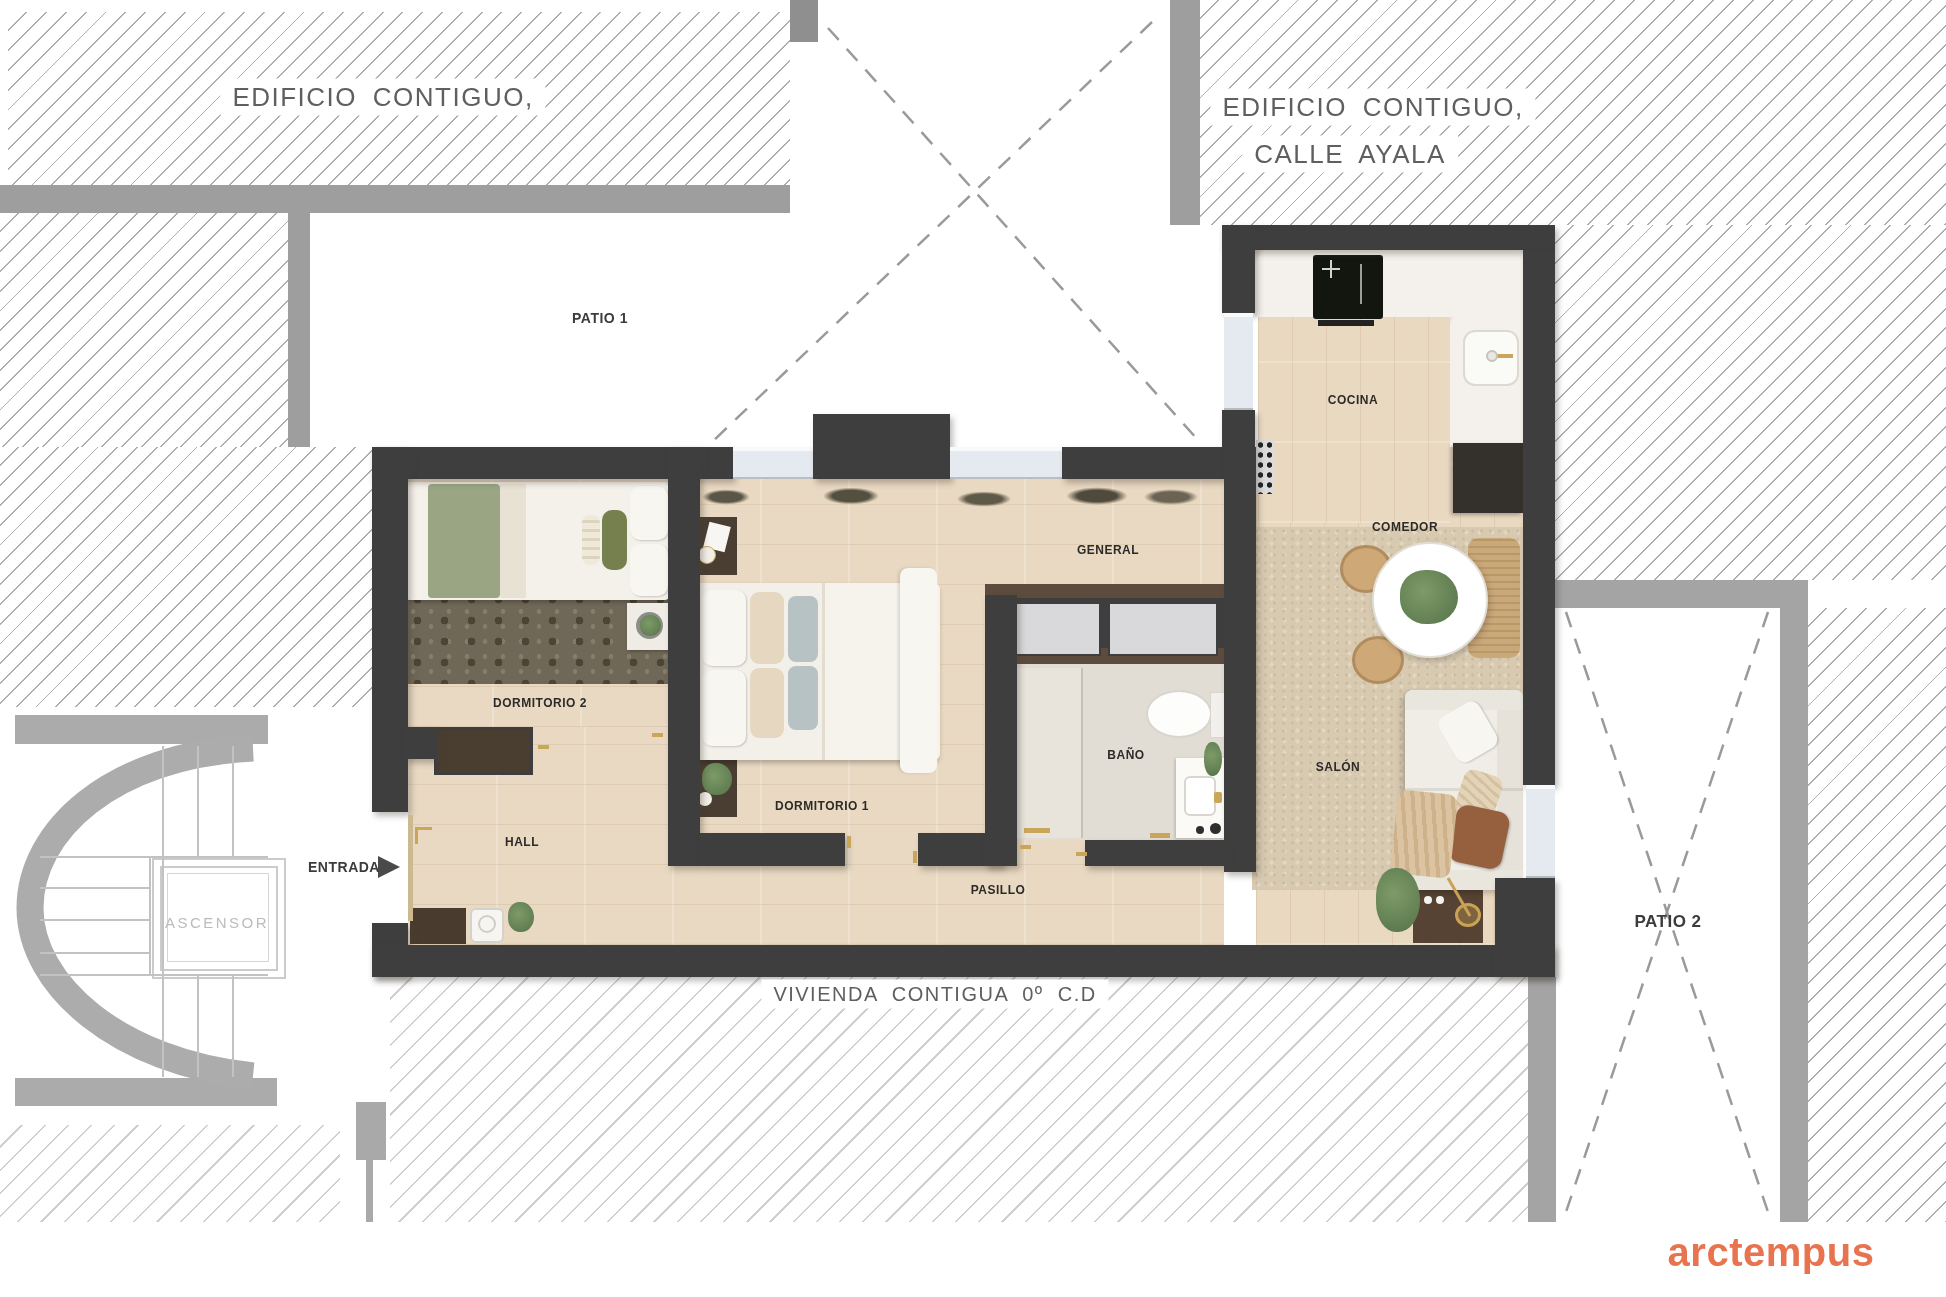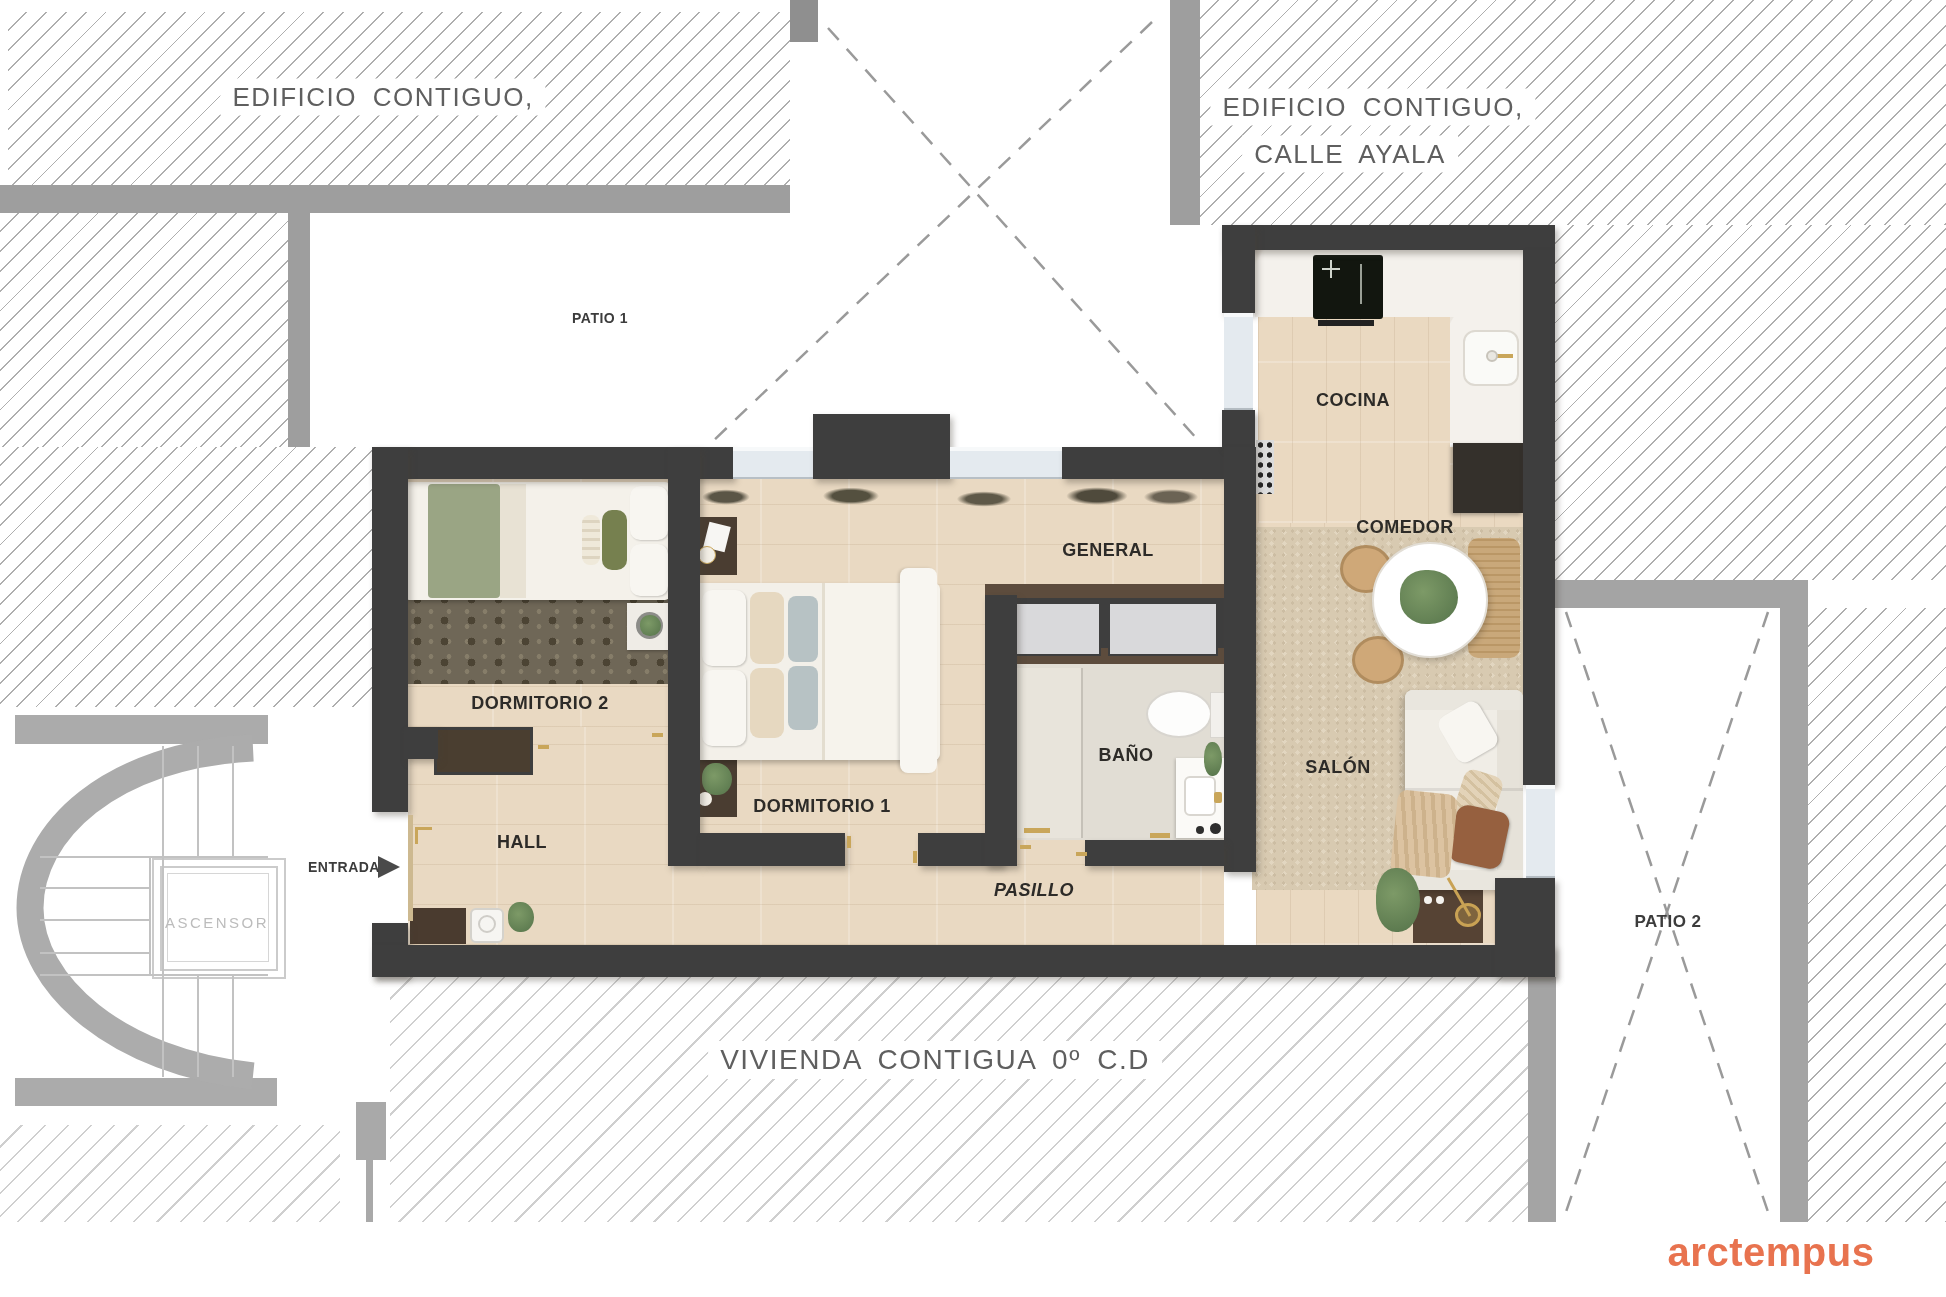--- a/index.html
+++ b/index.html
@@ -25,21 +25,21 @@
   .marble{background:#f4f1ec;background-image:linear-gradient(120deg,rgba(210,200,185,.25) 0 2%,transparent 3%);}
   .carpet{background-color:#6f6757;
     background-image:radial-gradient(circle,#4c4434 22%,transparent 24%),
                      radial-gradient(circle,#867d69 20%,transparent 22%);
     background-size:27px 21px,18px 15px;}
   .rug{background-color:#d8cab1;
     background-image:radial-gradient(circle,#ccbda3 28%,transparent 30%),
                      radial-gradient(circle,#e2d6c0 24%,transparent 26%);
     background-size:9px 8px,13px 11px;}
   
-  .room-label{position:absolute;transform:translate(-50%,-50%);font-weight:700;font-size:18px;
+  .room-label{position:absolute;transform:translate(-50%,-50%);font-weight:700;font-size:12px;
     letter-spacing:.5px;color:#2d2b28;white-space:nowrap;z-index:40;}
   .small-label{position:absolute;transform:translate(-50%,-50%);font-weight:700;font-size:14px;
     letter-spacing:.5px;color:#3c3c3c;white-space:nowrap;z-index:40;}
   .header{position:absolute;transform:translate(-50%,-50%);font-size:26px;color:#5f5f5f;
     letter-spacing:1.5px;word-spacing:7px;background:#ffffff;padding:3px 12px;white-space:nowrap;z-index:40;}
   .ascensor{position:absolute;transform:translate(-50%,-50%);font-size:15px;color:#bcbcbc;
     letter-spacing:2.5px;white-space:nowrap;z-index:40;}
   .logo{position:absolute;transform:translate(-50%,-50%);font-size:40px;font-weight:700;
     color:#e8734f;letter-spacing:.5px;white-space:nowrap;z-index:40;}
   .window{background:#e4eaef;border-top:4px solid #f7f9fa;border-bottom:2px solid #b7bfc5;box-sizing:border-box;}
@@ -245,31 +245,31 @@
     </g>
 
     <polygon points="378,856 400,867 378,878" fill="#4a4a4a"></polygon>
 
     <line x1="1448" y1="878" x2="1470" y2="916" stroke="#c9a254" stroke-width="3"></line>
   </svg>
 
   <div class="header" style="left:383px;top:97px;">EDIFICIO  CONTIGUO,</div>
   <div class="header" style="left:1373px;top:107px;">EDIFICIO  CONTIGUO,</div>
   <div class="header" style="left:1350px;top:154px;">CALLE AYALA</div>
-  <div class="header" style="left:935px;top:1060px;font-size:28px;">VIVIENDA  CONTIGUA    0º   C.D</div>
+  <div class="header" style="left:935px;top:994px;font-size:20px;">VIVIENDA  CONTIGUA    0º   C.D</div>
 
   <div class="small-label" style="left:600px;top:318px;">PATIO 1</div>
   <div class="small-label" style="left:1668px;top:922px;font-size:17px;font-weight:600;">PATIO 2</div>
 
   <div class="room-label" style="left:1353px;top:400px;">COCINA</div>
   <div class="room-label" style="left:1405px;top:527px;">COMEDOR</div>
   <div class="room-label" style="left:1338px;top:767px;">SALÓN</div>
   <div class="room-label" style="left:1108px;top:550px;">GENERAL</div>
   <div class="room-label" style="left:1126px;top:755px;">BAÑO</div>
-  <div class="room-label" style="left:1034px;top:890px;font-style:italic;">PASILLO</div>
+  <div class="room-label" style="left:998px;top:890px;">PASILLO</div>
   <div class="room-label" style="left:522px;top:842px;">HALL</div>
   <div class="room-label" style="left:822px;top:806px;">DORMITORIO 1</div>
   <div class="room-label" style="left:540px;top:703px;">DORMITORIO 2</div>
 
   <div class="small-label" style="left:344px;top:867px;">ENTRADA</div>
   <div class="ascensor" style="left:217px;top:922px;">ASCENSOR</div>
 
   <div class="logo" style="left:1771px;top:1252px;">arctempus</div>
 
 </div>

